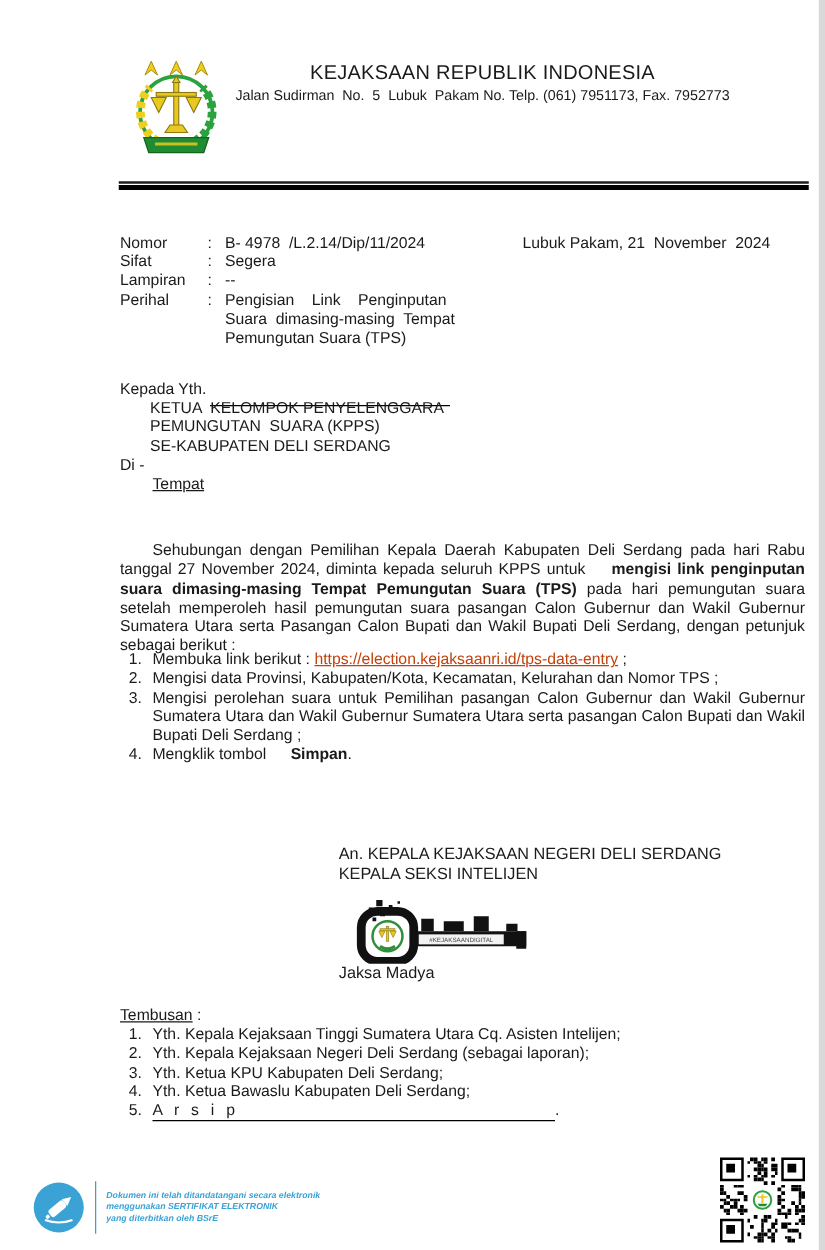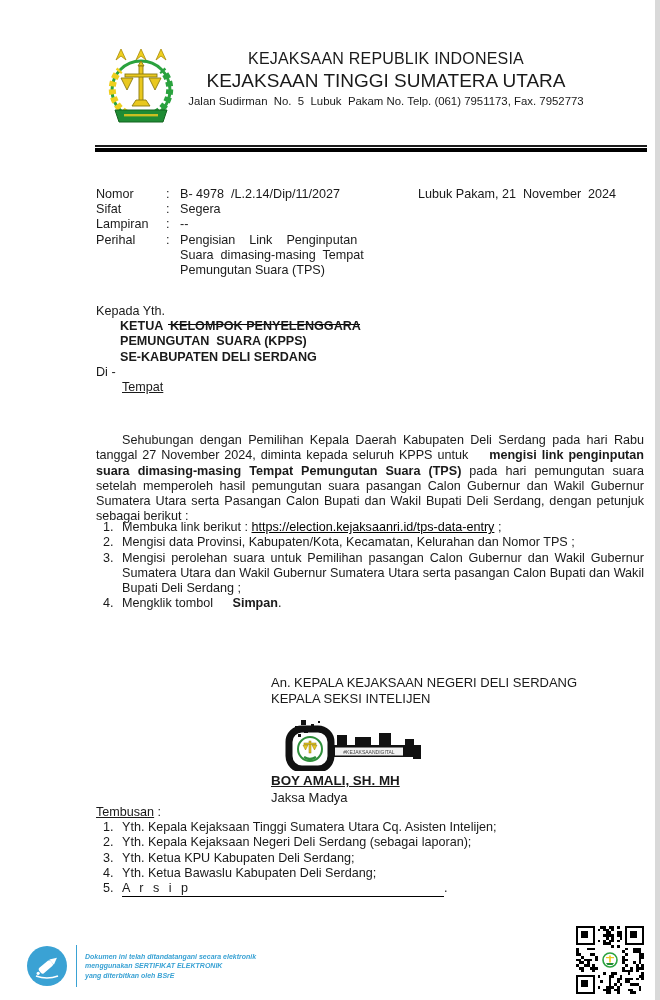--- a/index.html
+++ b/index.html
@@ -25,31 +25,31 @@
   .meta-row { display:flex; }
   .meta-label { width:70px; }
   .meta-colon { width:14px; }
   .meta-value { white-space:pre; }
   .perihal-lines div { white-space:pre; }
   .perihal-underline { position:absolute; left:72px; top:91px; width:192px; border-bottom:1.3px solid #000; }
   .letter-date { position:absolute; left:418px; top:187px; font-size:12.6px; white-space:pre; }
 
   
   .recipient { position:absolute; left:96px; top:304px; font-size:12.6px; line-height:15.2px; }
-  .recipient .b { font-weight:bold; white-space:pre;padding-left:24px; }
+  .recipient .b { font-weight:normal; white-space:pre;padding-left:24px; }
   .tempat { margin-left:26px; }
 
   
   .body-par { position:absolute; left:96px; top:433px; width:548px; font-size:12.6px;
               line-height:15.3px; text-align:justify; text-indent:26px; }
   .num-list { position:absolute; left:96px; top:520px; width:548px; font-size:12.6px; line-height:15.3px; }
   .li { display:flex; }
   .li .num { width:26px; padding-left:7px; flex:none; }
   .li .txt { flex:1; text-align:justify; }
-  a.doc-link { color:#000000; text-decoration:underline; cursor:pointer; }
+  a.doc-link { color:#c2410c; text-decoration:underline; cursor:pointer; }
   .bold { font-weight:bold;margin-left:16px; }
   .closing { position:absolute; left:122px; top:613px; font-size:12.6px; }
 
   
   .sig-block { position:absolute; left:271px; top:675px; width:370px; text-align:left; font-size:13px; line-height:16px; }
   .stamp-wrap { margin-top:12px; height:50px; }
   .sig-name { font-weight:bold; text-decoration:underline; font-size:13.4px; margin-top:4px; }
   .sig-rank { font-size:13px; margin-top:1px; }
 
   
@@ -93,31 +93,30 @@
         <polygon points="45,30 57,30 51,42"></polygon>
         <polygon points="28,58 46,58 42,52 32,52"></polygon>
       </g>
       <polygon points="11,62 63,62 59,74 15,74" fill="#1f8c34" stroke="#13641f" stroke-width="1"></polygon>
       <rect x="20" y="66" width="34" height="2.4" fill="#e9c81f" opacity="0.85"></rect>
     </svg>
   </div>
 
   <div class="letterhead-text">
     <div class="lh1">KEJAKSAAN REPUBLIK INDONESIA</div>
-    <div class="lh2">KEJAKSAAN TINGGI SUMATERA UTARA</div>
     <div class="lh-addr">Jalan Sudirman  No.  5  Lubuk  Pakam No. Telp. (061) 7951173, Fax. 7952773</div>
   </div>
 
   <div class="divider"></div>
 
   <div class="meta">
     <div class="meta-row">
       <span class="meta-label">Nomor</span>
       <span class="meta-colon">:</span>
-      <span class="meta-value">B- 4978  /L.2.14/Dip/11/2027</span>
+      <span class="meta-value">B- 4978  /L.2.14/Dip/11/2024</span>
     </div>
     <div class="meta-row">
       <span class="meta-label">Sifat</span>
       <span class="meta-colon">:</span>
       <span class="meta-value">Segera</span>
     </div>
     <div class="meta-row">
       <span class="meta-label">Lampiran</span>
       <span class="meta-colon">:</span>
       <span class="meta-value">--</span>
@@ -193,21 +192,20 @@
         <rect x="58" y="26" width="92" height="12" fill="#111"></rect>
         <rect x="66" y="16" width="10" height="10" fill="#111"></rect>
         <rect x="84" y="18" width="16" height="8" fill="#111"></rect>
         <rect x="108" y="14" width="12" height="12" fill="#111"></rect>
         <rect x="134" y="20" width="9" height="6" fill="#111"></rect>
         <rect x="142" y="26" width="8" height="14" fill="#111"></rect>
         <rect x="64" y="28.5" width="68" height="8" fill="#f2f2f2"></rect>
         <text x="98" y="34.7" font-size="5" text-anchor="middle" fill="#444" font-family="Liberation Sans, sans-serif">#KEJAKSAANDIGITAL</text>
       </svg>
     </div>
-    <div class="sig-name">BOY AMALI, SH. MH</div>
     <div class="sig-rank">Jaksa Madya</div>
   </div>
 
   <div class="tembusan">
     <div><span class="u">Tembusan</span><span> :</span></div>
     <div class="li">
       <span class="num">1.</span>
       <span class="txt">Yth. Kepala Kejaksaan Tinggi Sumatera Utara Cq. Asisten Intelijen;</span>
     </div>
     <div class="li">

